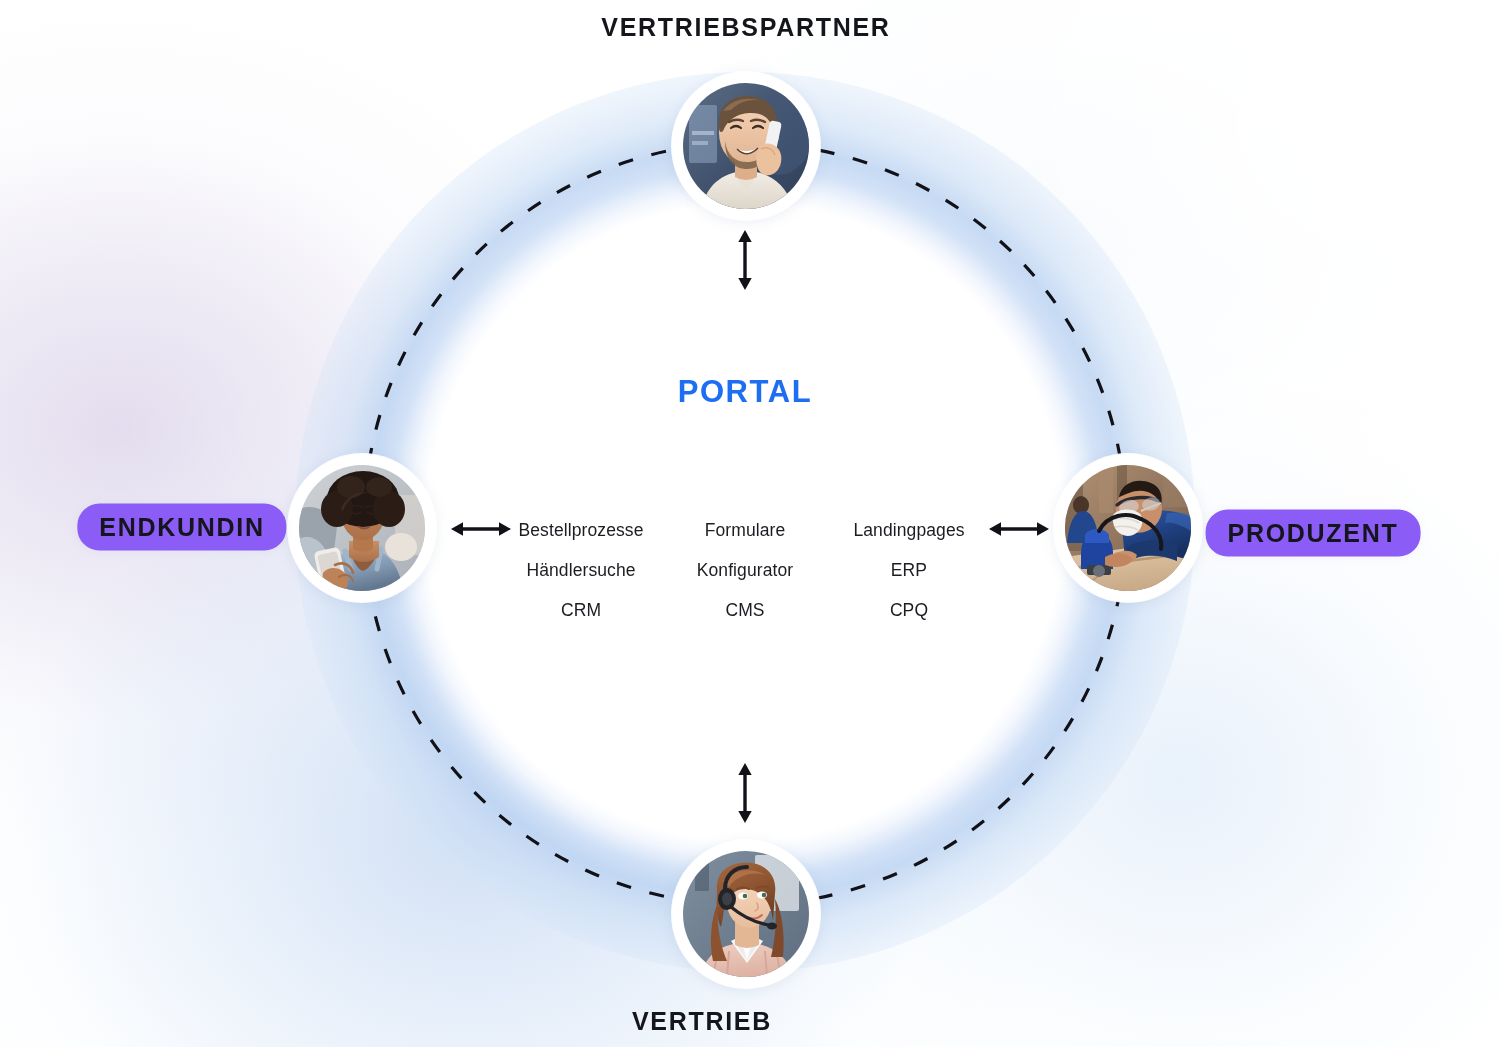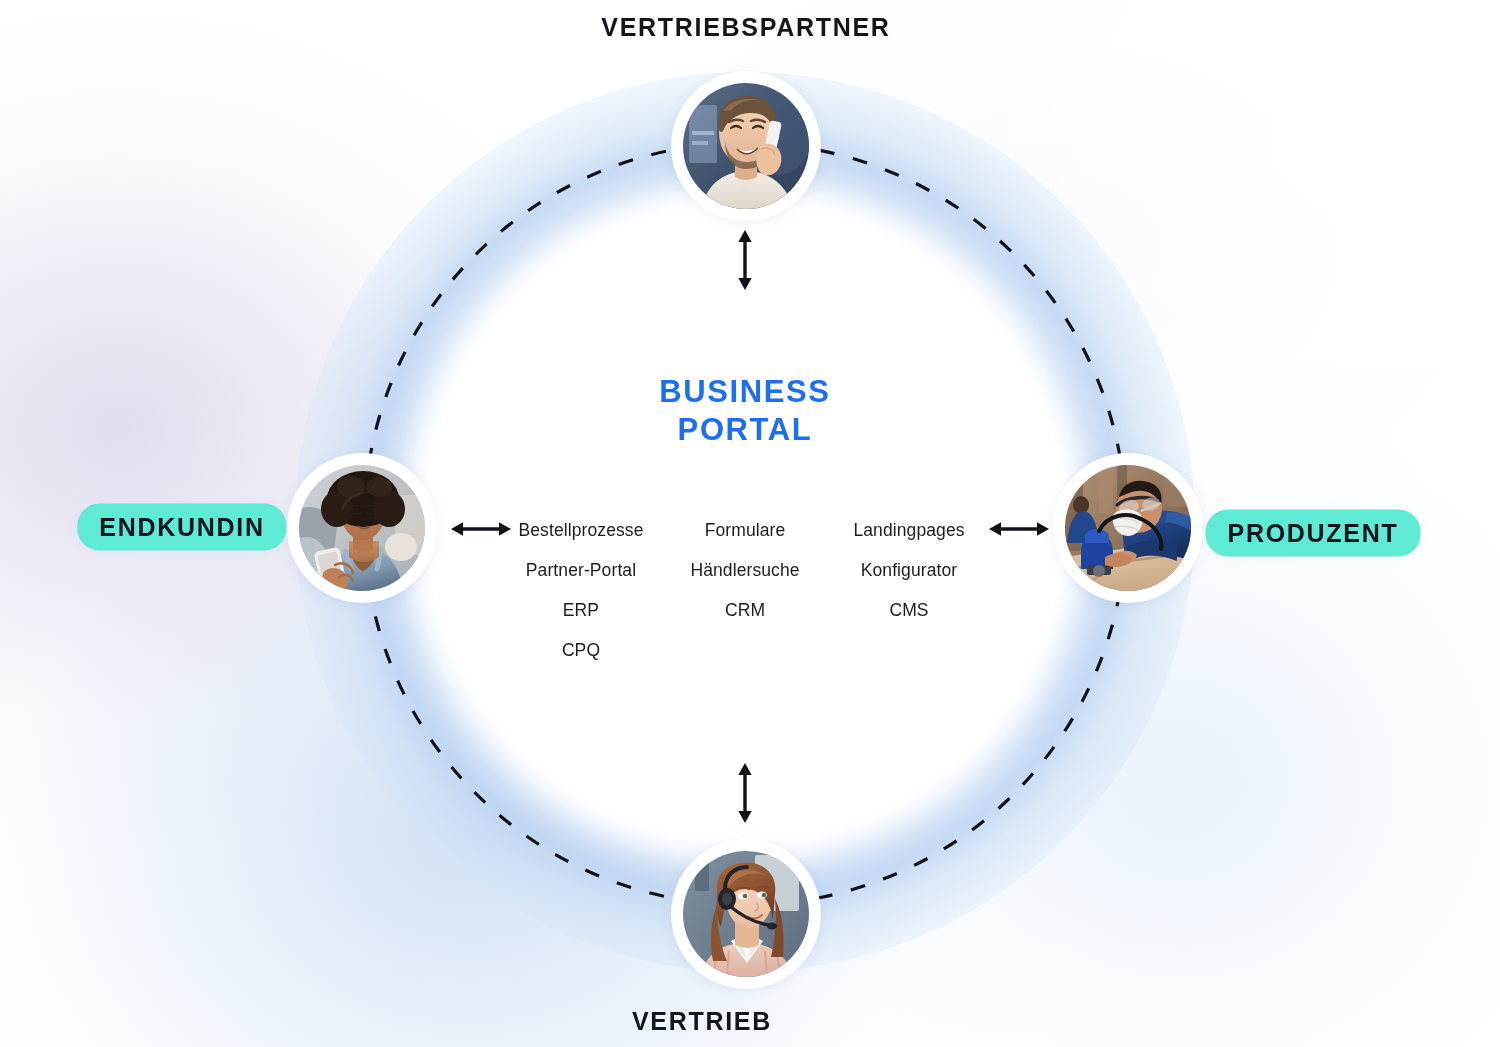--- a/index.html
+++ b/index.html
@@ -141,21 +141,21 @@
   .node-label {
     position: absolute;
     font-size: 25px;
     font-weight: 700;
     letter-spacing: 1.7px;
     color: #15151c;
     white-space: nowrap;
     transform: translate(-50%, -50%);
   }
   .node-label.pill {
-    background: #5eead4;
+    background: #8b5cf6;
     border-radius: 22px;
     padding: 9px 22px;
     box-shadow: 0 1px 10px rgba(150,160,195,0.10);
   }
 </style>
 </head>
 <body>
 
 <div id="stage">
 
@@ -166,29 +166,27 @@
   <div class="bg-layer bg-white-tr"></div>
 
   <div class="halo"></div>
   <div class="halo-core"></div>
 
   <svg class="ring-svg" width="1500" height="1047" viewBox="0 0 1500 1047">
     <circle cx="745" cy="524" r="381" fill="none" stroke="#111117" stroke-width="3.2" stroke-linecap="butt" stroke-dasharray="15 19"></circle>
   </svg>
 
   <div class="portal-title">
-    <div>BUSINESS</div>
     <div>PORTAL</div>
   </div>
 
   <div class="feature-grid">
     <div class="feature-cell">Bestellprozesse</div>
     <div class="feature-cell">Formulare</div>
     <div class="feature-cell">Landingpages</div>
-    <div class="feature-cell">Partner-Portal</div>
     <div class="feature-cell">Händlersuche</div>
     <div class="feature-cell">Konfigurator</div>
     <div class="feature-cell">ERP</div>
     <div class="feature-cell">CRM</div>
     <div class="feature-cell">CMS</div>
     <div class="feature-cell">CPQ</div>
   </div>
 
   <svg class="arrow" style="left:724px; top:229px;" width="42" height="62" viewBox="0 0 42 62">
     <line x1="21" y1="8" x2="21" y2="54" stroke="#111117" stroke-width="3.4"></line>

